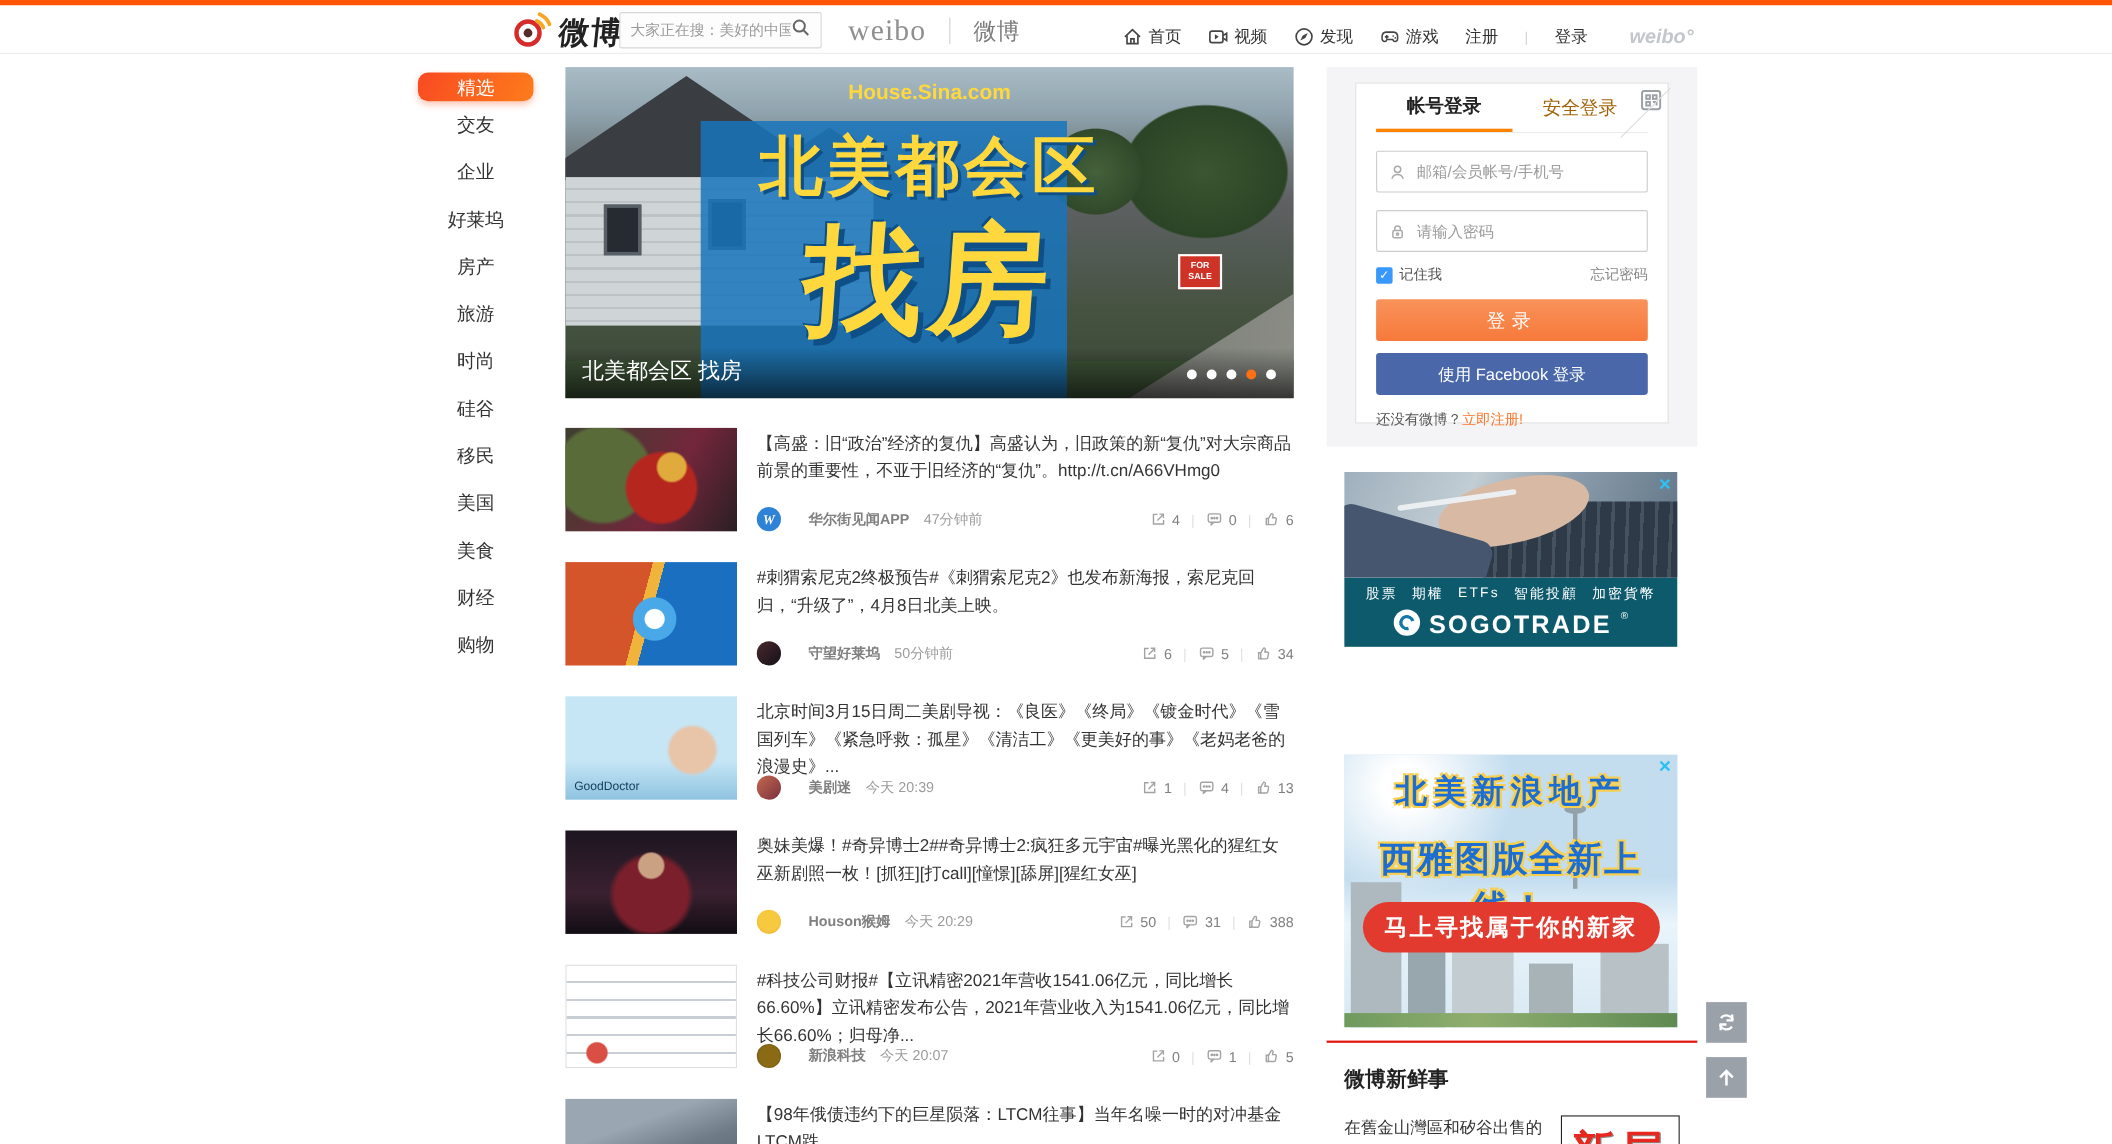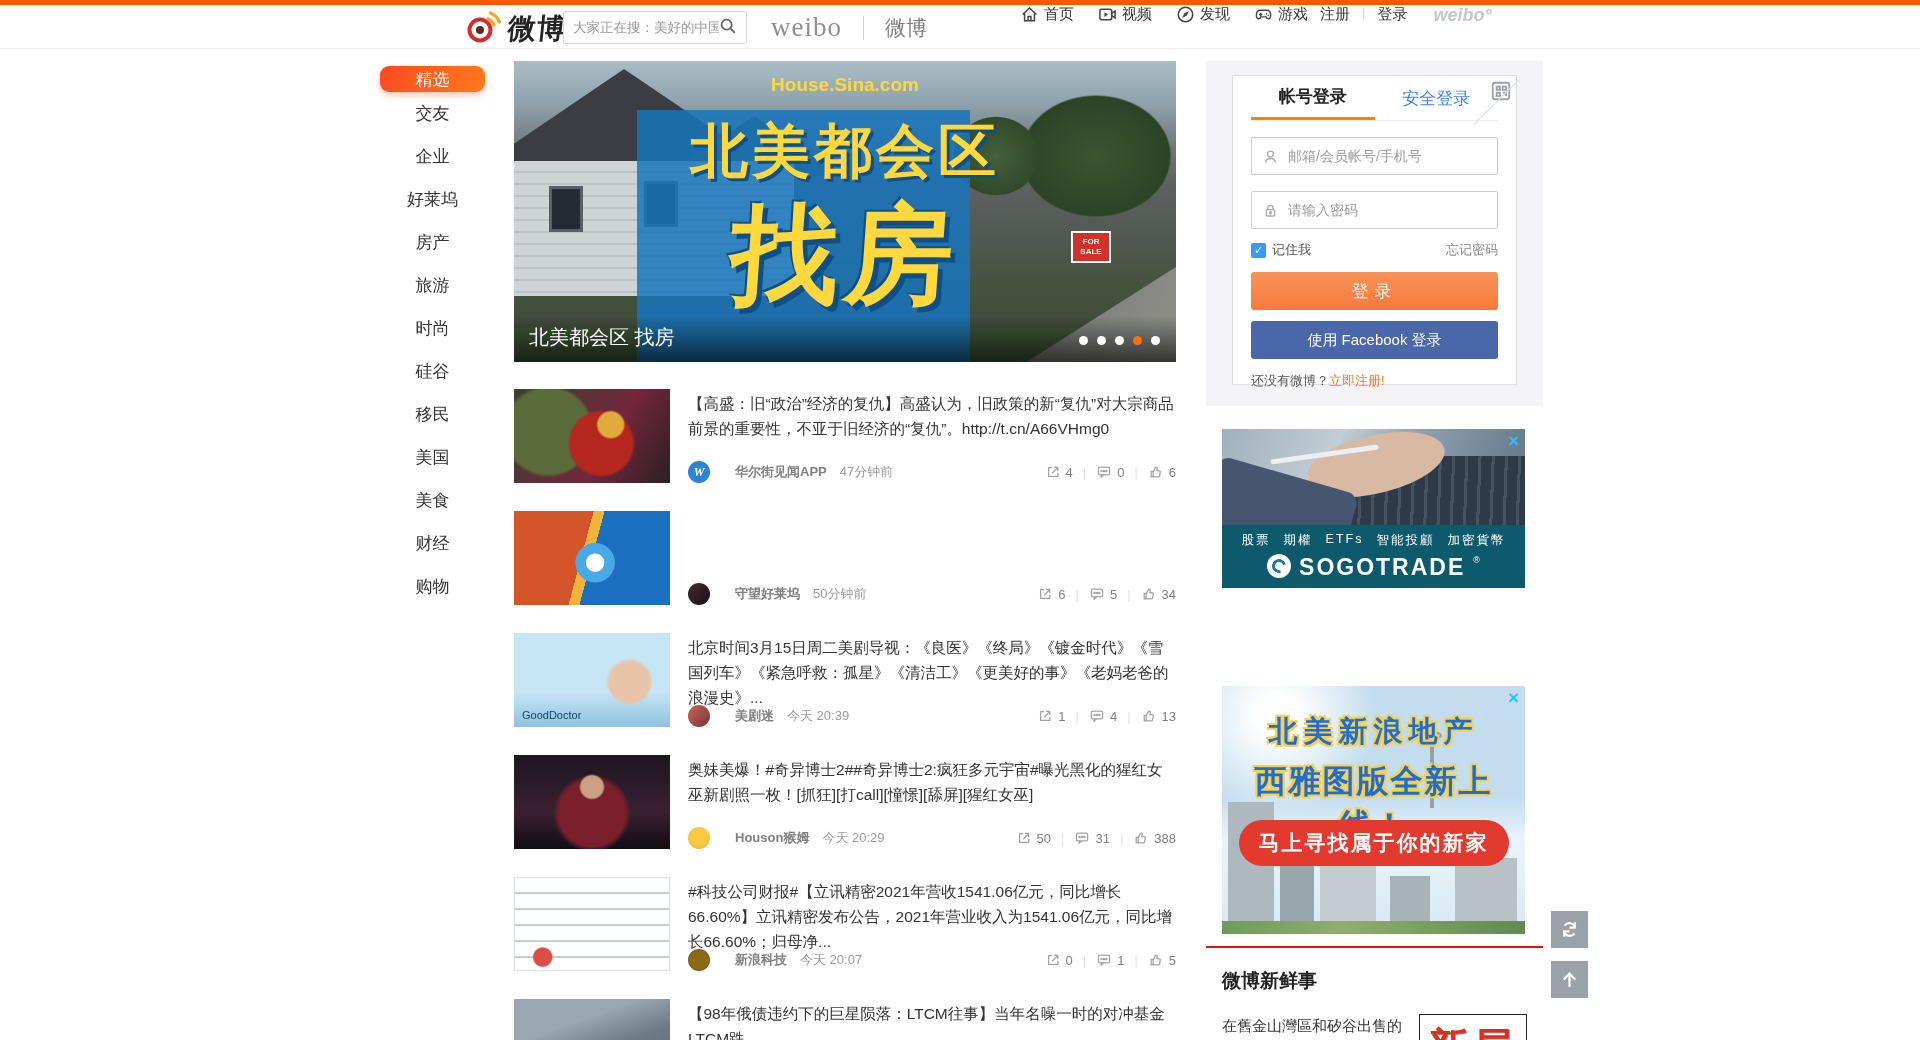--- a/index.html
+++ b/index.html
@@ -13,21 +13,21 @@
   .logo { position:absolute; left:465px; top:4px; display:flex; align-items:center; gap:5px; cursor:pointer; }
   .logo-text { font-size:28px; font-weight:bold; color:#222; transform:skewX(-6deg); letter-spacing:1px; }
   .search { position:absolute; left:563px; top:6px; width:184px; height:33px; border:1px solid #d8d8d8;
     background:#fdfdfd; border-radius:2px; display:flex; align-items:center; padding:0 9px; }
   .search input { flex:1; border:none; outline:none; background:transparent; font-size:13.5px; color:#444; min-width:0; }
   .search input::placeholder { color:#9a9a9a; }
   .brand { position:absolute; left:771px; top:7px; display:flex; align-items:center; gap:21px; }
   .brand-serif { font-family:"Liberation Serif","DejaVu Serif",serif; font-size:27px; color:#8f8f8f; letter-spacing:1px; }
   .brand-div { width:1px; height:24px; background:#cfcfcf; }
   .brand-cn { font-size:21px; color:#7d7d7d; }
-  .nav { position:absolute; left:1020px; top:0; height:56px; display:flex; align-items:flex-start; gap:12px; }
+  .nav { position:absolute; left:1020px; top:0; height:56px; display:flex; align-items:center; gap:24px; }
   .nav-item { display:flex; align-items:center; gap:5px; font-size:15px; color:#333; cursor:pointer; text-decoration:none; }
   .nav-icon { display:inline-flex; width:19px; height:19px; }
   .nav-link { font-size:15px; color:#333; cursor:pointer; text-decoration:none; }
   .nav-link.reg { }
   .nav-sep { color:#d5d5d5; font-size:13px; }
   .brand-right { margin-left:14px; font-size:18px; font-weight:bold; font-style:italic; color:#c3c6ca; }
 
   
   .sidebar { position:absolute; left:380px; top:66px; width:105px; }
   .side-item { height:43px; display:flex; align-items:center; justify-content:center; cursor:pointer; }
@@ -105,21 +105,21 @@
   .stat-sep { margin:0 10px; color:#e2e2e2; }
 
   
   .login-wrap { position:absolute; left:1206px; top:61px; width:337px; height:345px; background:#f4f4f6; }
   .login-card { position:absolute; left:26px; top:14px; width:285px; height:310px; background:#fff;
     border:1px solid #dfdfdf; padding:0 18px; }
   .corner { position:absolute; top:0; right:0; width:44px; height:44px; cursor:pointer; }
   .corner::after { content:''; position:absolute; right:-12px; top:26px; width:64px; height:1px; background:#ddd; transform:rotate(-45deg); }
   .corner svg { position:absolute; top:4px; right:4px; width:22px; height:22px; }
   .login-tabs { display:flex; height:45px; border-bottom:1px solid #ebebeb; }
-  .login-tab { flex:1; display:flex; align-items:center; justify-content:center; font-size:17px; color:#3b82f6; cursor:pointer; }
+  .login-tab { flex:1; display:flex; align-items:center; justify-content:center; font-size:17px; color:#a16207; cursor:pointer; }
   .login-tab.active { color:#222; font-weight:bold; border-bottom:3px solid #ff8200; }
   .l-input { margin-top:16px; height:38px; border:1px solid #ccc; border-radius:2px; display:flex; align-items:center; padding:0 10px; gap:9px; background:#fff; }
   .l-input svg { width:17px; height:17px; flex:none; }
   .l-input input { flex:1; border:none; outline:none; font-size:14px; color:#444; min-width:0; }
   .l-input input::placeholder { color:#9c9c9c; }
   .l-opts { margin-top:12px; display:flex; align-items:center; font-size:13px; color:#555; }
   .chk { width:15px; height:15px; background:#3898fb; border-radius:2px; color:#fff; font-size:11px;
     display:inline-flex; align-items:center; justify-content:center; margin-right:6px; cursor:pointer; }
   .forgot { margin-left:auto; color:#888; cursor:pointer; }
   .btn-login { margin-top:13px; height:38px; width:100%; border:none; border-radius:3px; cursor:pointer;
@@ -154,21 +154,21 @@
   .c-bld { position:absolute; bottom:0; }
   .b1 { left:6px;  width:46px; height:132px; background:#aeb9bf; }
   .b2 { left:58px; width:34px; height:90px;  background:#98a6ad; }
   .b3 { left:98px; width:56px; height:70px;  background:#c3ccd1; }
   .b4 { left:168px;width:40px; height:58px;  background:#a8b3b8; }
   .b5 { right:8px; width:62px; height:76px;  background:#b7c1c6; }
   .c-needle { position:absolute; left:208px; top:40px; width:4px; height:82px; background:#93a1ab; }
   .c-needle::before { content:''; position:absolute; top:5px; left:-8px; width:20px; height:9px; border-radius:50%; background:#93a1ab; }
   .c-green { position:absolute; left:0; bottom:0; width:100%; height:13px;
     background:linear-gradient(90deg,#6f9a5e,#8fae6e 40%,#5f8a52); }
-  .ad2-l1 { position:absolute; left:0; top:26px; width:100%; text-align:center; font-size:29px; font-weight:bold; color:#1d6ed3;
+  .ad2-l1 { position:absolute; left:0; top:14px; width:100%; text-align:center; font-size:29px; font-weight:bold; color:#1d6ed3;
     letter-spacing:6px; text-shadow:-2px -2px 0 #f9cf4e,2px -2px 0 #f9cf4e,-2px 2px 0 #f9cf4e,2px 2px 0 #f9cf4e; }
   .ad2-l2 { position:absolute; left:0; top:74px; width:100%; text-align:center; font-size:32px; font-weight:bold; color:#1d6ed3;
     letter-spacing:2px; text-shadow:-2px -2px 0 #f9cf4e,2px -2px 0 #f9cf4e,-2px 2px 0 #f9cf4e,2px 2px 0 #f9cf4e; }
   .ad2-cta { position:absolute; left:50%; top:134px; transform:translateX(-50%); background:#e23a2e; color:#fff;
     font-size:21px; font-weight:bold; letter-spacing:2px; padding:9px 20px; border-radius:26px; white-space:nowrap; }
 
   
   .fresh { position:absolute; left:1206px; top:946px; width:337px; border-top:2px solid #e3120b; background:#fff; }
   .fresh-title { margin:20px 0 0 16px; font-size:19px; font-weight:bold; color:#222; }
   .fresh-item { margin:20px 16px 0; display:flex; gap:12px; cursor:pointer; }
@@ -393,20 +393,21 @@
         </svg>
             <b style="font-weight:normal">6</b>
       </span>
     </div>
   </article>
 
   <article class="feed-item">
     <div class="thumb thumb-2">
       <span class="thumb-label"></span>
     </div>
+    <p class="post-text">#刺猬索尼克2终极预告#《刺猬索尼克2》也发布新海报，索尼克回归，“升级了”，4月8日北美上映。</p>
     <div class="meta">
       <span class="avatar av-2">
             <i></i>
           </span>
       <span class="author">守望好莱坞</span>
       <span class="time">50分钟前</span>
       <span class="spacer"></span>
       <span class="stat">
         <svg viewBox="0 0 20 20" fill="none" stroke="#a3a3a3" stroke-width="1.6">
           <path d="M9 4.5H4.5v11H16V11"></path>

